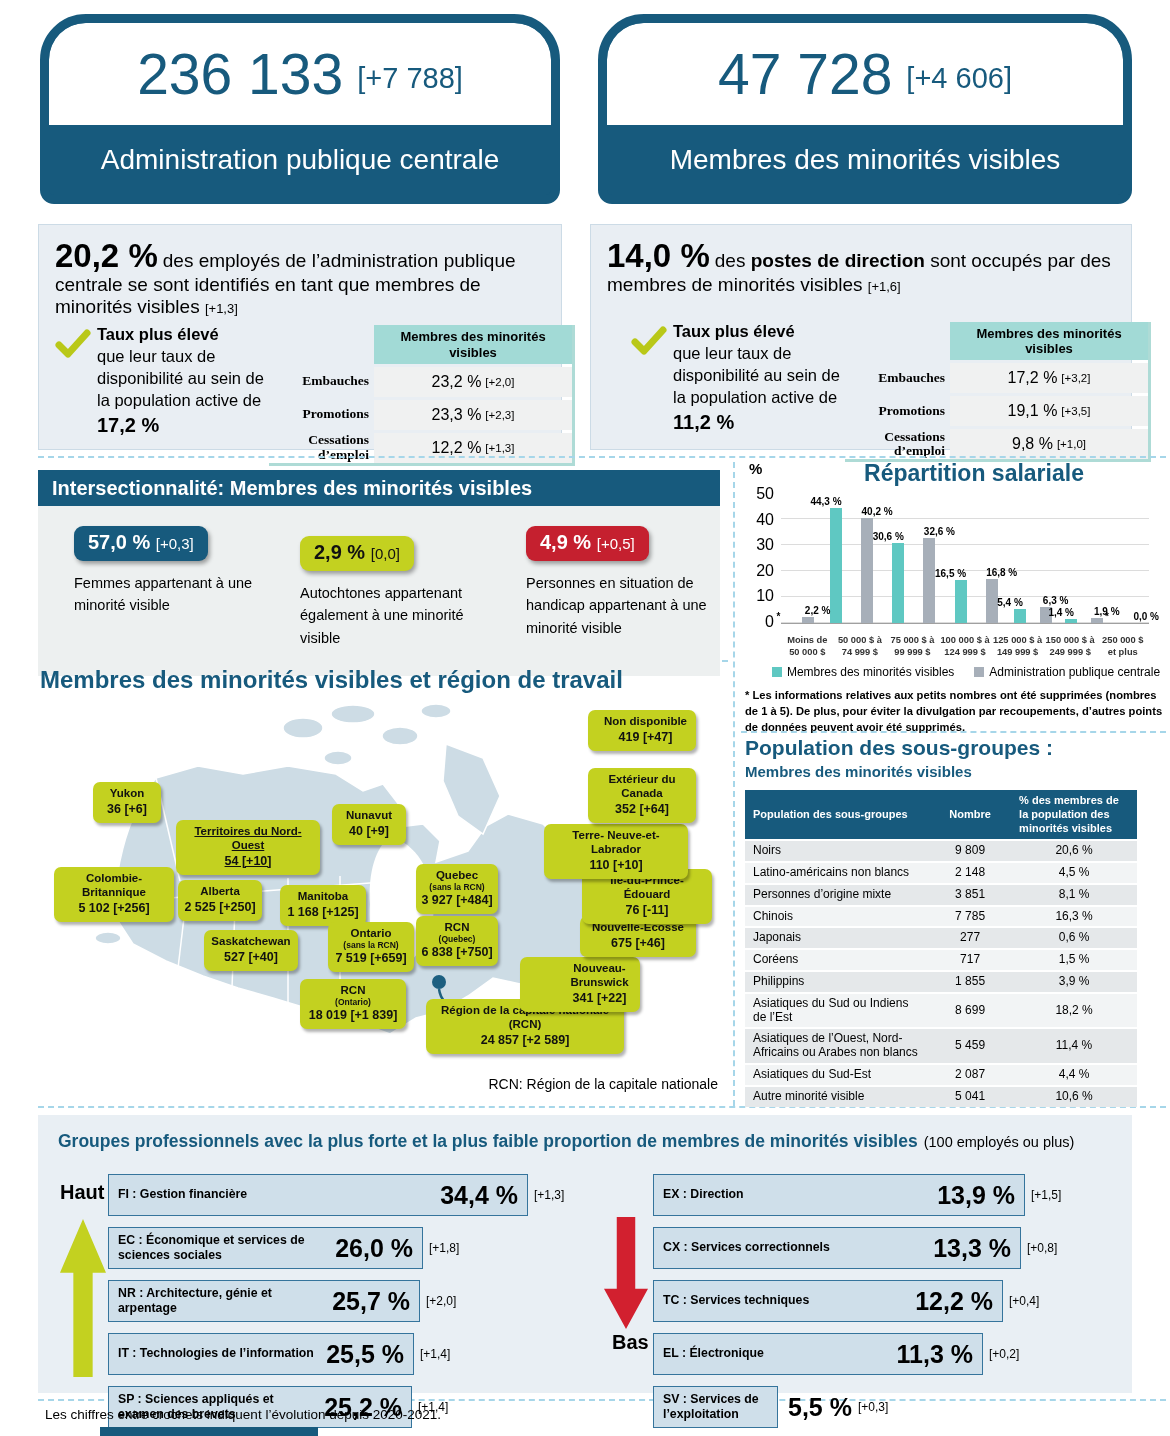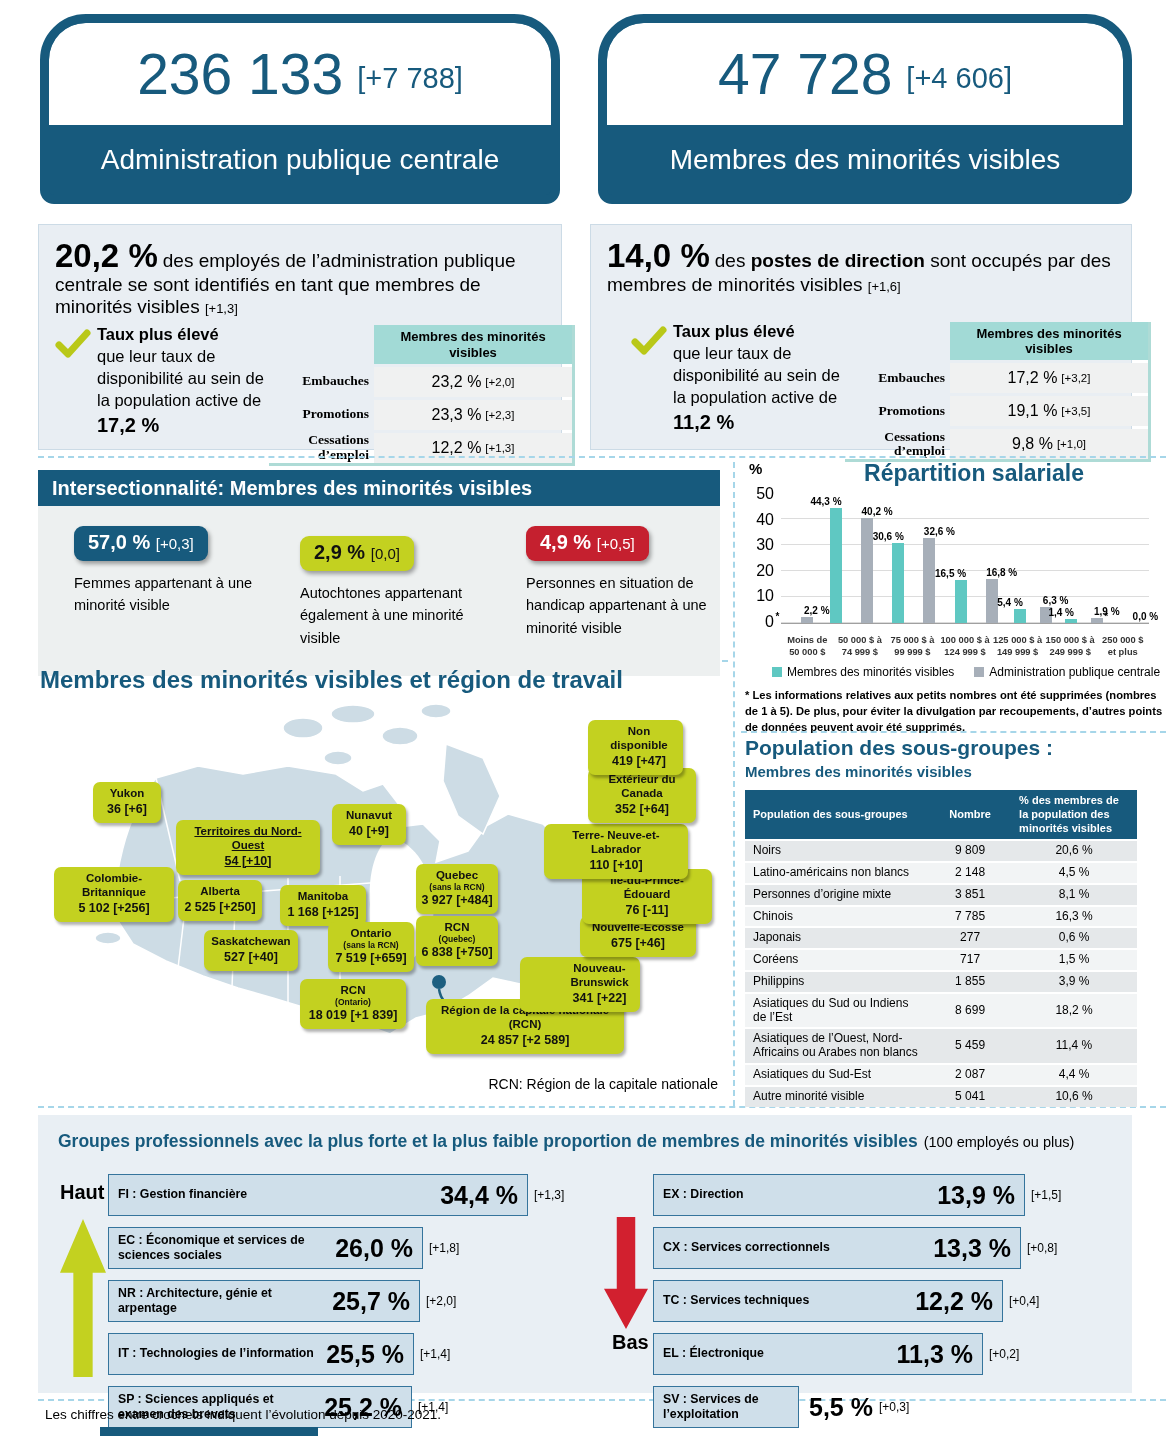--- a/index.html
+++ b/index.html
@@ -45,21 +45,21 @@
   .hsep{position:absolute;border-top:2px dashed #a6d6e9;}
   .vsep{position:absolute;border-left:2px dashed #a6d6e9;}
 
   
   .chart-block{position:absolute;left:745px;top:460px;width:422px;}
   .pct-sign{position:absolute;left:4px;top:0;font-size:15px;font-weight:bold;}
   .chart-title{text-align:center;font-size:23px;font-weight:bold;color:#175A7D;margin-left:36px;}
   .chart-wrap{display:flex;margin-top:6px;}
   .y-axis{width:36px;height:146px;margin-top:-8px;display:flex;flex-direction:column;justify-content:space-between;align-items:flex-end;padding-right:7px;box-sizing:border-box;font-size:16px;flex:none;}
   .plot{position:relative;width:368px;height:130px;display:flex;align-items:flex-end;border-bottom:1.5px solid #a0a0a0;background-image:repeating-linear-gradient(to top,#dcdcdc 0 1px,transparent 1px 26px);}
-  .bar-group{flex:1;display:flex;align-items:flex-end;justify-content:flex-start;height:130px;}
+  .bar-group{flex:1;display:flex;align-items:flex-end;justify-content:flex-end;height:130px;}
   .bar-item{display:flex;flex-direction:column;align-items:center;justify-content:flex-end;height:100%;}
   .bar{width:12px;margin:0 0.5px;}
   .bar-label{font-size:10px;font-weight:bold;white-space:nowrap;margin-bottom:1px;}
   .bar-item.s0 .bar-label{transform:translateX(-10px);}
   .bar-item.s1 .bar-label{transform:translateX(10px);}
   .x-labels{display:flex;width:368px;margin-left:36px;}
   .x-label{flex:1;text-align:center;font-size:9.3px;font-weight:bold;white-space:pre-line;line-height:1.3;padding-top:3px;color:#333;}
   .legend{display:flex;justify-content:center;gap:20px;margin-top:7px;font-size:12px;margin-left:20px;}
   .legend-item{display:flex;align-items:center;}
   .swatch{width:10px;height:10px;display:inline-block;margin-right:5px;flex:none;}
@@ -452,21 +452,21 @@
           <div class="rvalue">76 [-11]</div>
         </div>
         <div class="region-label" style="left: 506px; top: 158px; width: 144px;">
           <div class="rname">Terre- Neuve-et-Labrador</div>
           <div class="rvalue">110 [+10]</div>
         </div>
         <div class="region-label" style="left: 550px; top: 102px; width: 108px;">
           <div class="rname">Extérieur du Canada</div>
           <div class="rvalue">352 [+64]</div>
         </div>
-        <div class="region-label" style="left: 550px; top: 54px; width: 95px; padding-left: 12px;">
+        <div class="region-label" style="left: 550px; top: 44px; width: 108px; padding-left: 12px;">
           <div class="rname">Non disponible</div>
           <div class="rvalue">419 [+47]</div>
         </div>
       </div>
     <div class="map-note">RCN: Région de la capitale nationale</div>
   </div>
 
   <div class="sub-block">
     <div class="sub-title">Population des sous-groupes :</div>
     <div class="sub-subtitle">Membres des minorités visibles</div>
@@ -604,21 +604,21 @@
           <div class="g-delta">[+0,4]</div>
         </div>
         <div class="g-row">
           <div class="g-bar" style="width: 330px;">
             <div class="g-label">EL : Électronique</div>
             <div class="g-value">11,3 %</div>
           </div>
           <div class="g-delta">[+0,2]</div>
         </div>
         <div class="g-row">
-          <div class="g-bar" style="width: 146px;">
+          <div class="g-bar" style="width: 125px;">
             <div class="g-label">SV : Services de l’exploitation</div>
           </div>
           <div class="g-value outside">5,5 %</div>
           <div class="g-delta">[+0,3]</div>
         </div>
       </div>
   </div>
 
   <div class="footer-note">Les chiffres entre crochets indiquent l’évolution depuis 2020-2021.</div>
   <div class="bottom-strip"></div>

